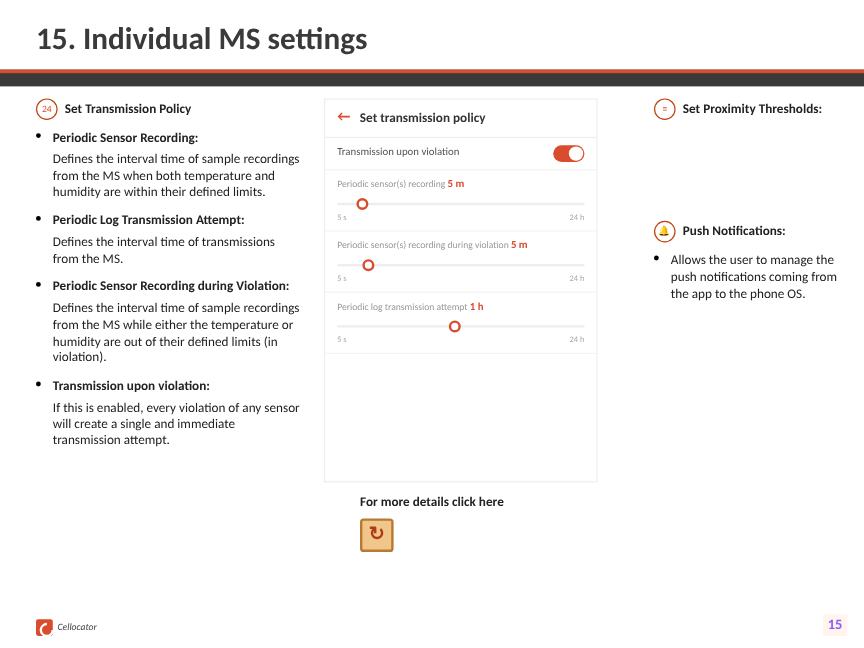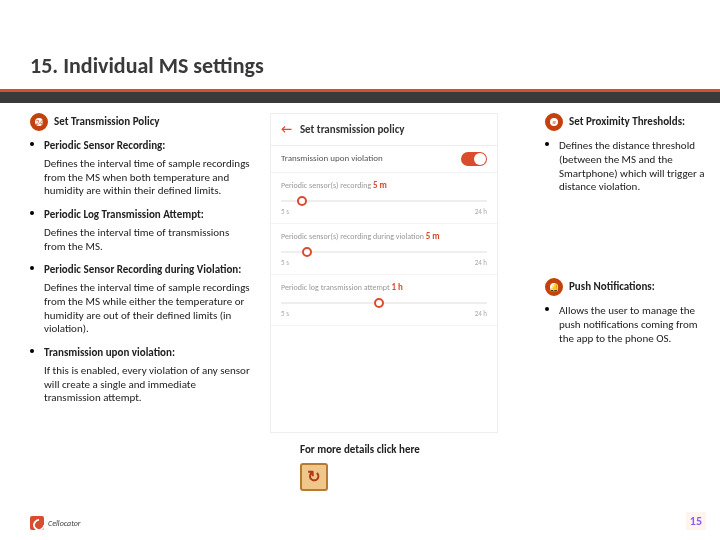--- a/index.html
+++ b/index.html
@@ -9,24 +9,23 @@
     background: #fff;
     font-family: Calibri, Arial, sans-serif;
     color: #222;
     position: relative;
     overflow: hidden;
   }
   .header {
     padding: 16px 30px 6px 30px;
   }
   .title {
-    font-size: 22px;
+    font-size: 26px;
     font-weight: 700;
     color: #3a3a3a;
-    margin-top: 36px;
   }
   .bar {
     height: 14px;
     background: #3a3a3a;
     border-top: 3px solid #d94c2e;
     margin: 4px 0 10px 0;
   }
   .content {
     position: relative;
     padding: 0 30px;
@@ -48,28 +47,27 @@
   .sect-row {
     display: flex;
     align-items: center;
     gap: 6px;
     margin-bottom: 8px;
   }
   .icon-circ {
     width: 18px;
     height: 18px;
     border-radius: 50%;
-    border: 5px solid #c2410c;
+    border: 1px solid #c2410c;
     display: flex;
     align-items: center;
     justify-content: center;
     font-size: 8px;
     color: #d94c2e;
     flex-shrink: 0;
-    font-style: italic;
   }
   .sect-label {
     font-weight: 700;
     font-size: 11px;
   }
   .item {
     position: relative;
     margin-bottom: 10px;
     padding-left: 14px;
   }
@@ -323,24 +321,20 @@
   <div class="link-row">
     <span>For more details click here</span>
     <div class="link-icon">↻</div>
   </div>
 
   <div class="col-right">
     <div class="right-block">
       <div class="sect-row">
         <span class="icon-circ">≡</span>
         <span class="sect-label">Set Proximity Thresholds:</span>
-      </div>
-      <div class="item">
-        <div class="bullet"></div>
-        <div class="item-p">Defines the distance threshold (between the MS and the Smartphone) which will trigger a distance violation.</div>
       </div>
     </div>
 
     <div style="height:70px"></div>
 
     <div class="right-block">
       <div class="sect-row">
         <span class="icon-circ">🔔</span>
         <span class="sect-label">Push Notifications:</span>
       </div>

